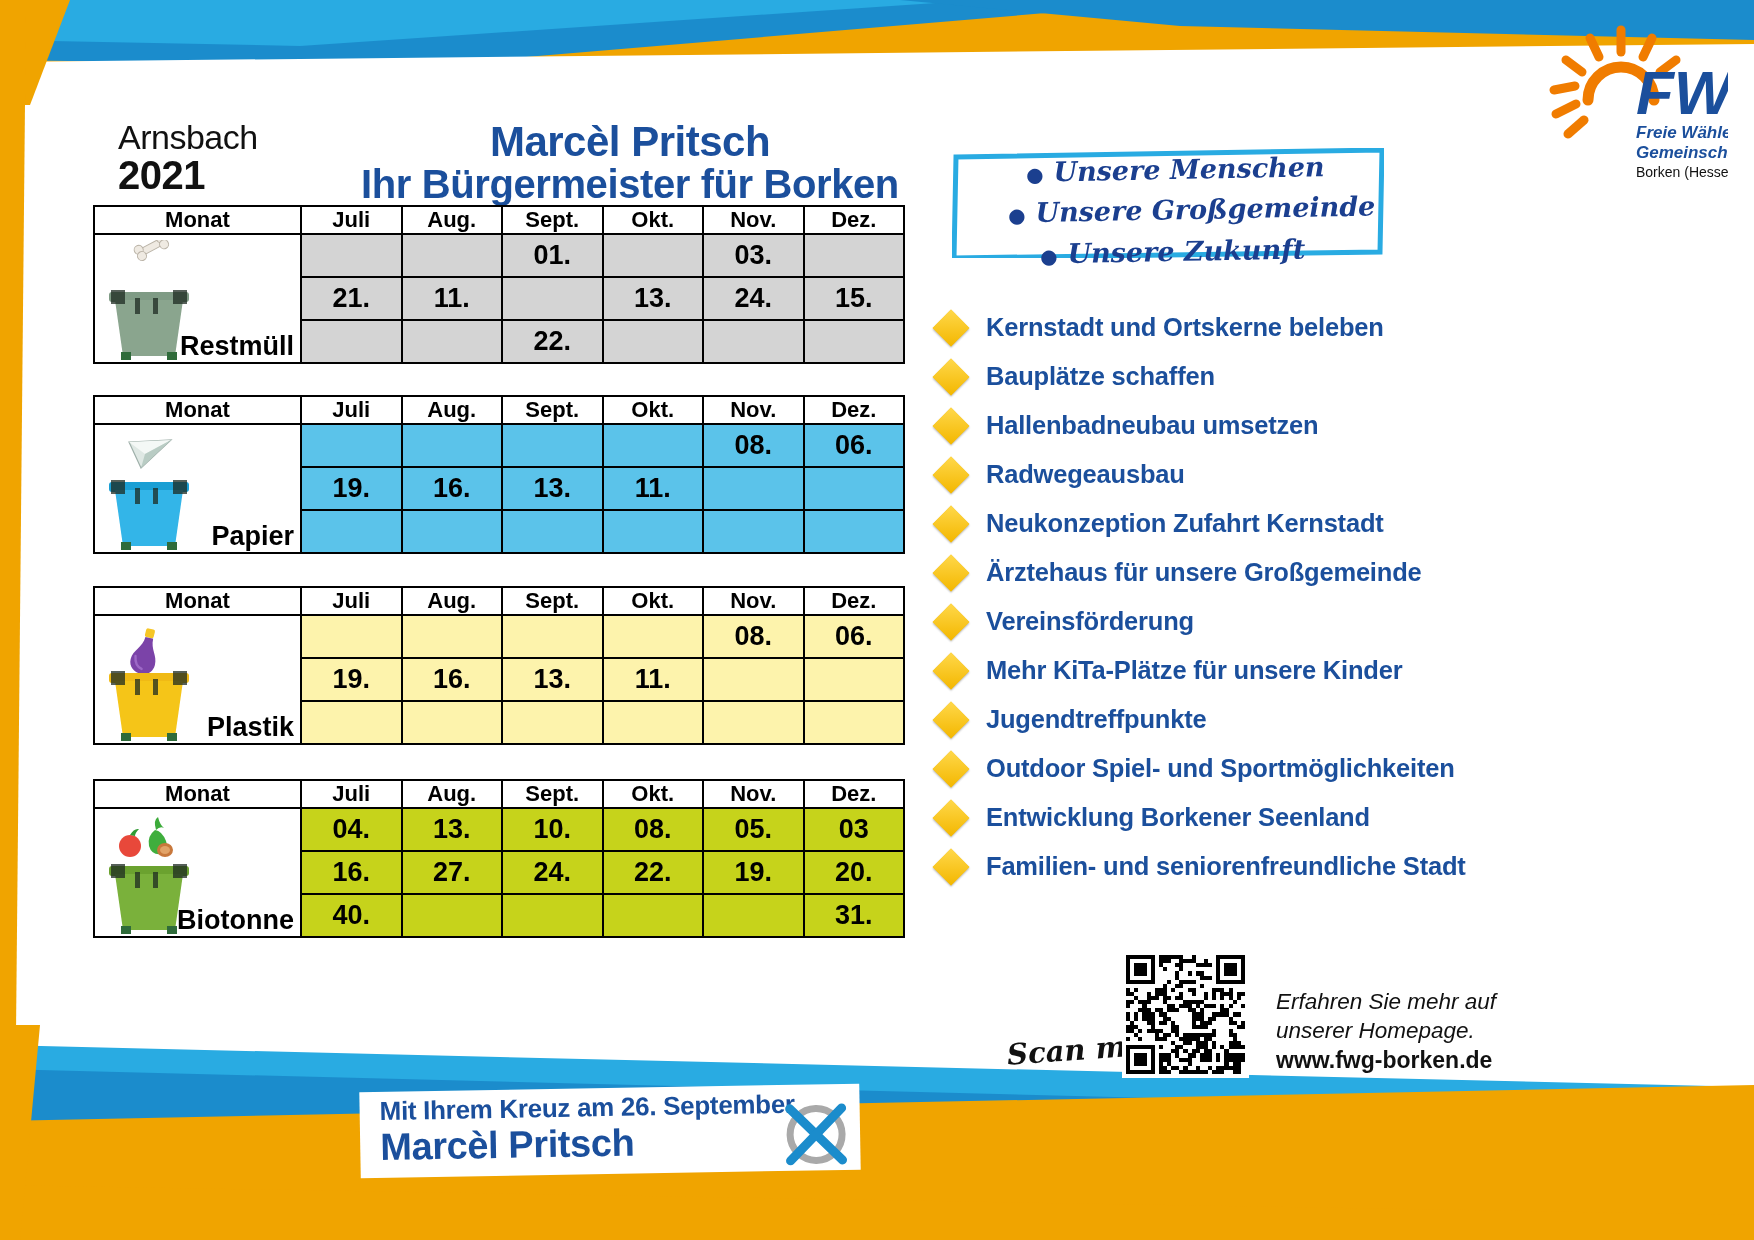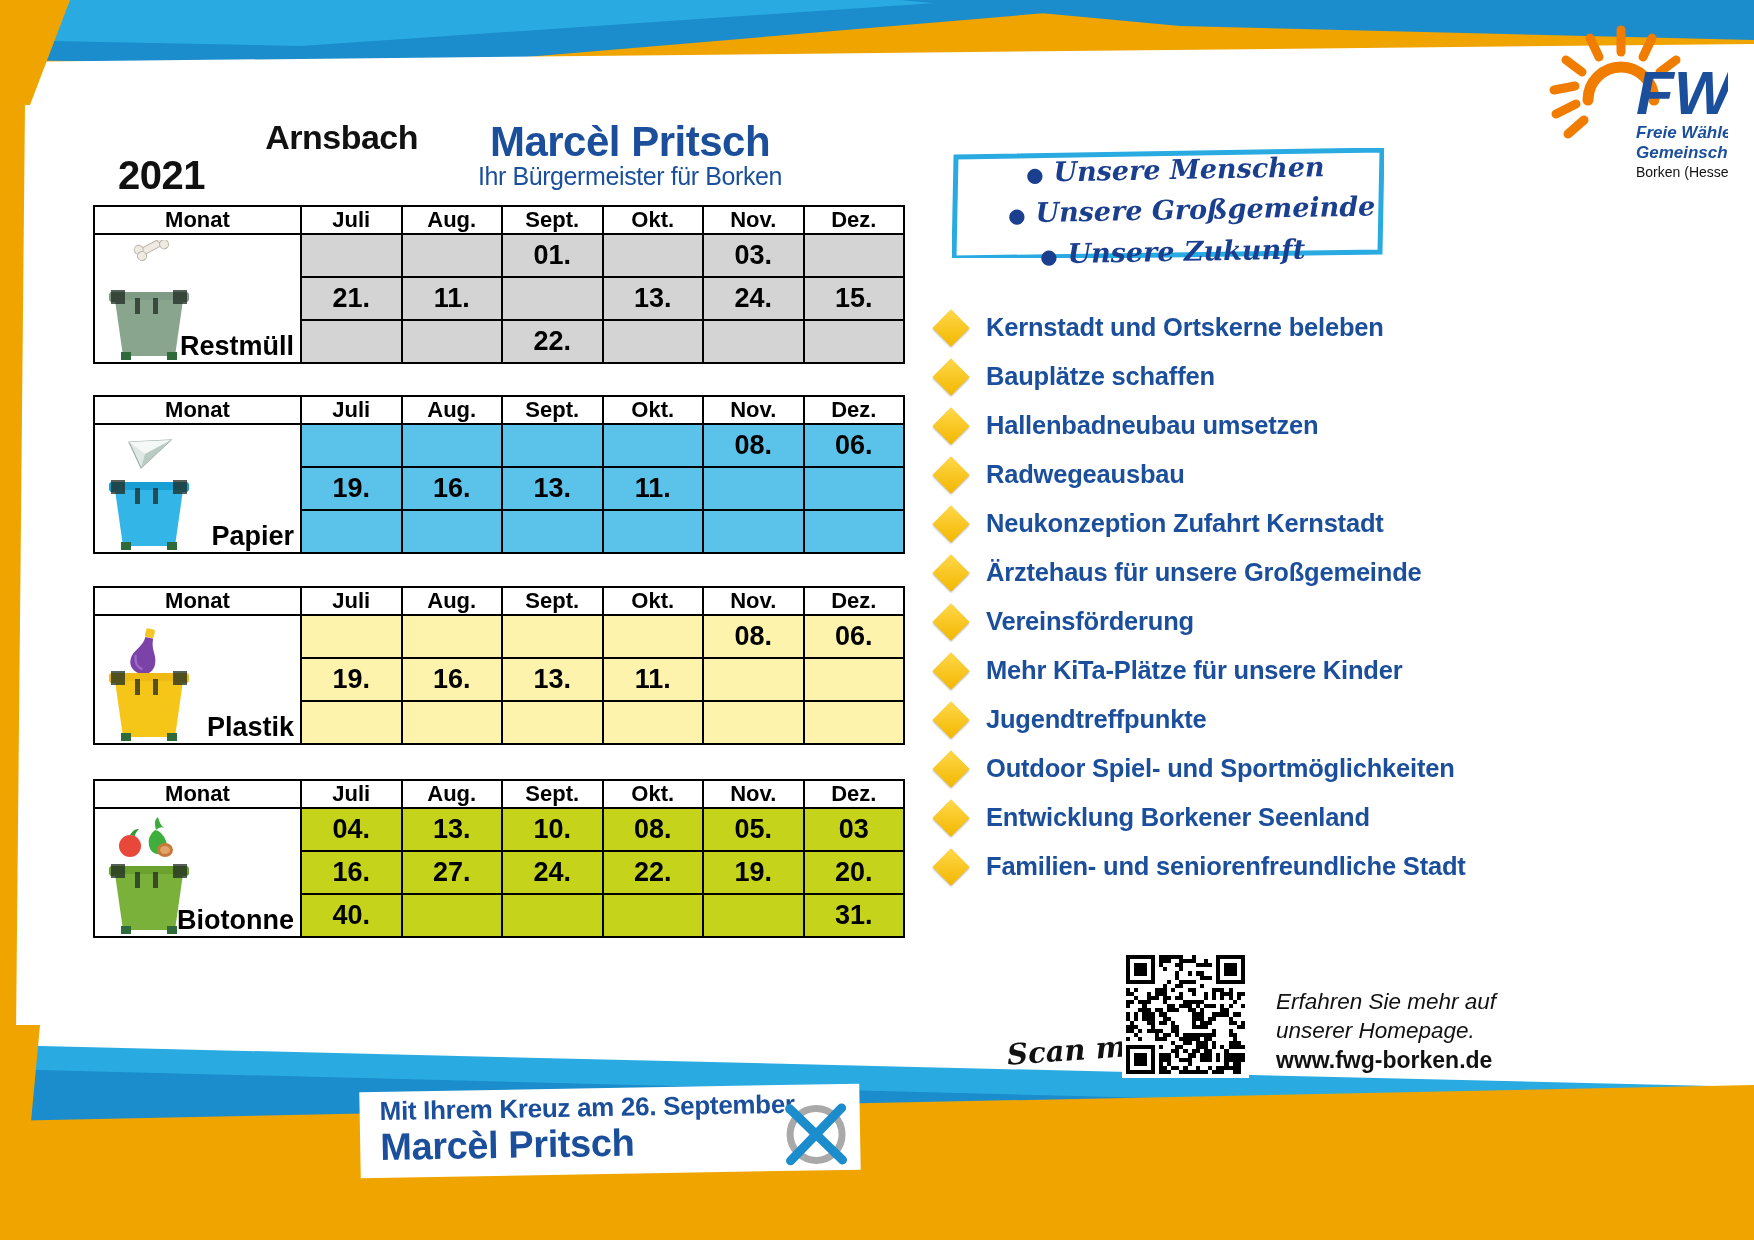--- a/index.html
+++ b/index.html
@@ -13,25 +13,25 @@
 
   
   .deco { position:absolute; pointer-events:none; }
   #top-deco { top:0; left:0; width:1754px; height:105px; }
   #bottom-deco { bottom:0; left:0; width:1754px; height:215px; }
   #left-edge { top:0; left:0; width:30px; height:1240px; }
 
   
   #header { position:absolute; top:118px; left:0; width:1754px; height:90px; }
   #place-block { position:absolute; left:118px; top:0; width:300px; text-align:left; }
-  #place-name { font-size:34px; font-weight:bold; color:#111; letter-spacing:-0.5px;text-align:right; }
+  #place-name { font-size:34px; font-weight:normal; color:#111; letter-spacing:-0.5px; }
   #place-year { font-size:40px; font-weight:bold; color:#111; margin-top:-4px; letter-spacing:-0.5px; }
   #cand-block { position:absolute; left:330px; top:0; width:600px; text-align:center; }
   #cand-name { font-size:42px; font-weight:bold; color:#1b4f9c; letter-spacing:-0.5px; }
-  #cand-sub { font-size:25px; font-weight:normal; color:#1b4f9c; margin-top:-4px; letter-spacing:-0.4px; }
+  #cand-sub { font-size:40px; font-weight:bold; color:#1b4f9c; margin-top:-4px; letter-spacing:-0.4px; }
 
   
   .cal { position:absolute; left:93px; width:810px; border-collapse:collapse; table-layout:fixed; }
   .cal td, .cal th { border:2px solid #000; text-align:center;
                      font-weight:bold; color:#000; padding:0; }
   .cal .hdr td { background:#ffffff; height:20px; font-size:22px; }
   .cal .body td { height:43px; font-size:27px; }
   .cal col.c-label { width:207px; }
   .cal col.c-month { width:100.5px; }
   td.labelcell { background:#fff; position:relative; vertical-align:bottom;

